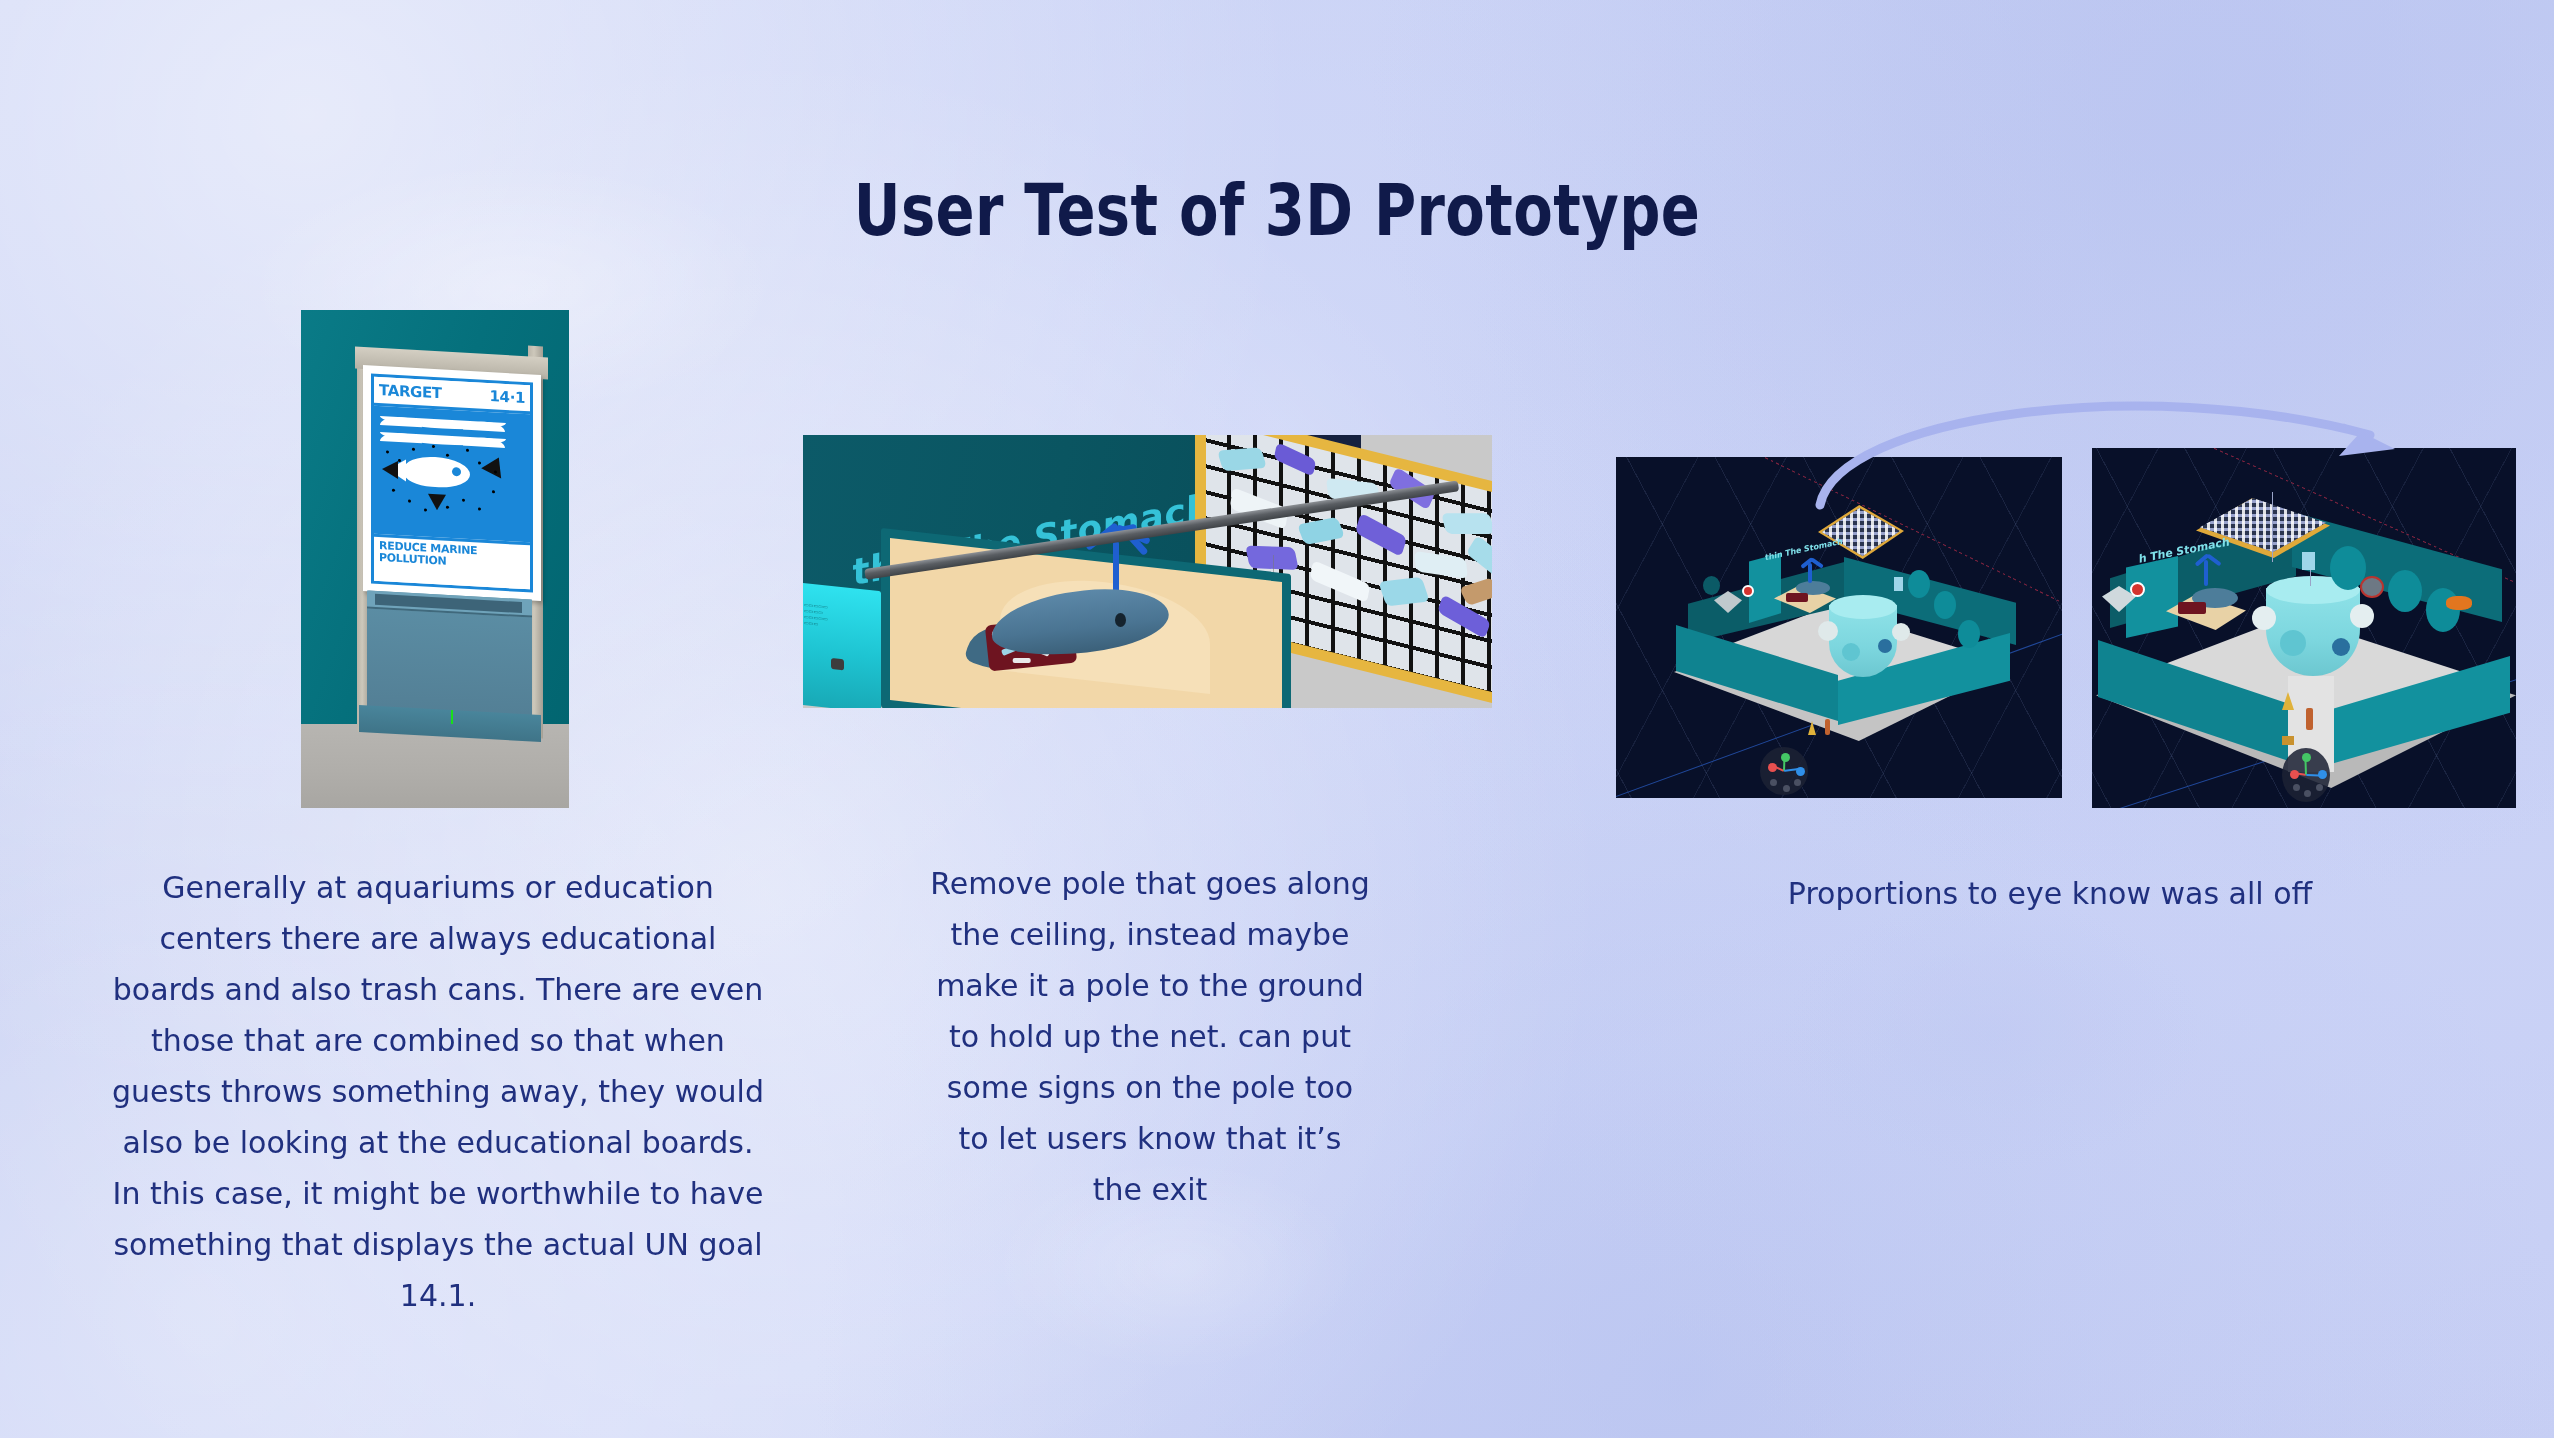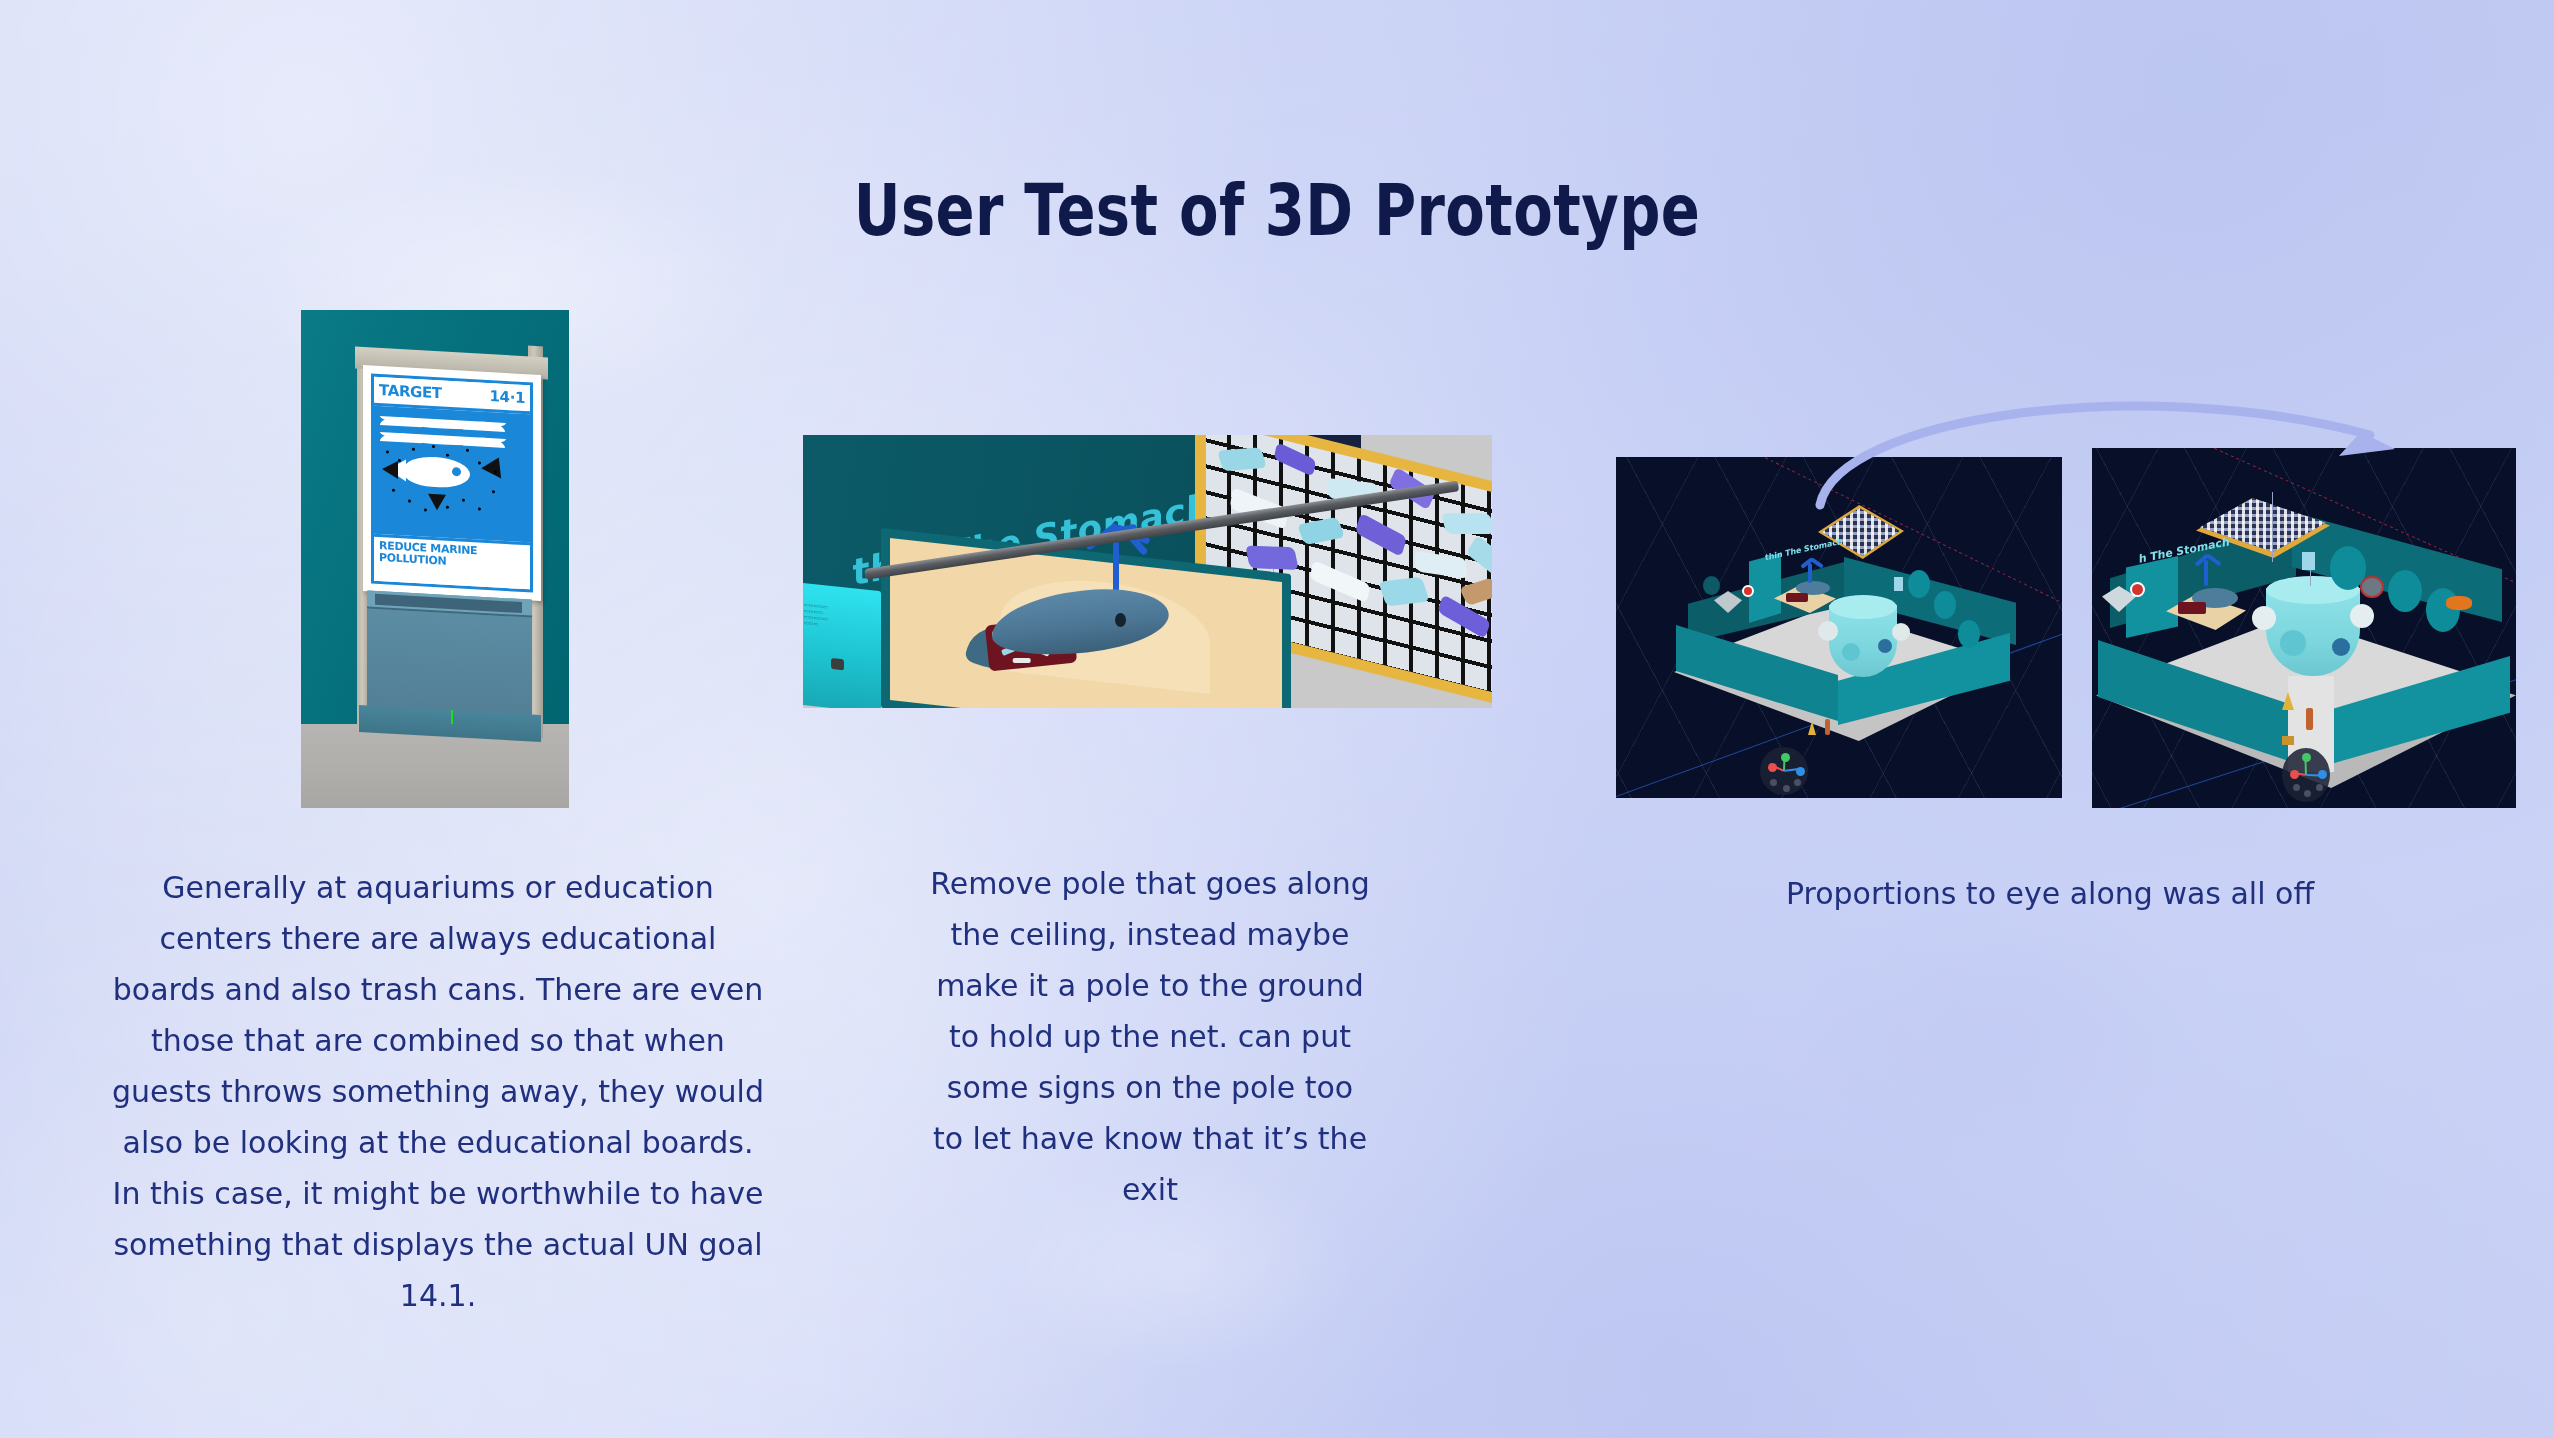--- a/index.html
+++ b/index.html
@@ -460,14 +460,14 @@
     <div class="gz-dot" style="left:34px;top:36px;width:7px;height:7px;background:#4a5062"></div>
   </div>
 </div>
 
 <svg id="arrow" viewBox="0 0 640 130">
   <path d="M 10 122 C 28 34, 330 -10, 560 52" fill="none" stroke="#a8b3ee" stroke-width="9" stroke-linecap="round"></path>
   <path d="M 585 66 L 533 40 L 548 52 L 529 73 Z" fill="#a8b3ee"></path>
 </svg>
 
 <div class="cap" id="cap1">Generally at aquariums or education centers there are always educational boards and also trash cans. There are even those that are combined so that when guests throws something away, they would also be looking at the educational boards. In this case, it might be worthwhile to have something that displays the actual UN goal 14.1.</div>
-<div class="cap" id="cap2">Remove pole that goes along the ceiling, instead maybe make it a pole to the ground to hold up the net. can put some signs on the pole too to let have know that it’s the exit</div>
-<div class="cap" id="cap3">Proportions to eye along was all off</div>
+<div class="cap" id="cap2">Remove pole that goes along the ceiling, instead maybe make it a pole to the ground to hold up the net. can put some signs on the pole too to let users know that it’s the exit</div>
+<div class="cap" id="cap3">Proportions to eye know was all off</div>
 
 </body></html>

